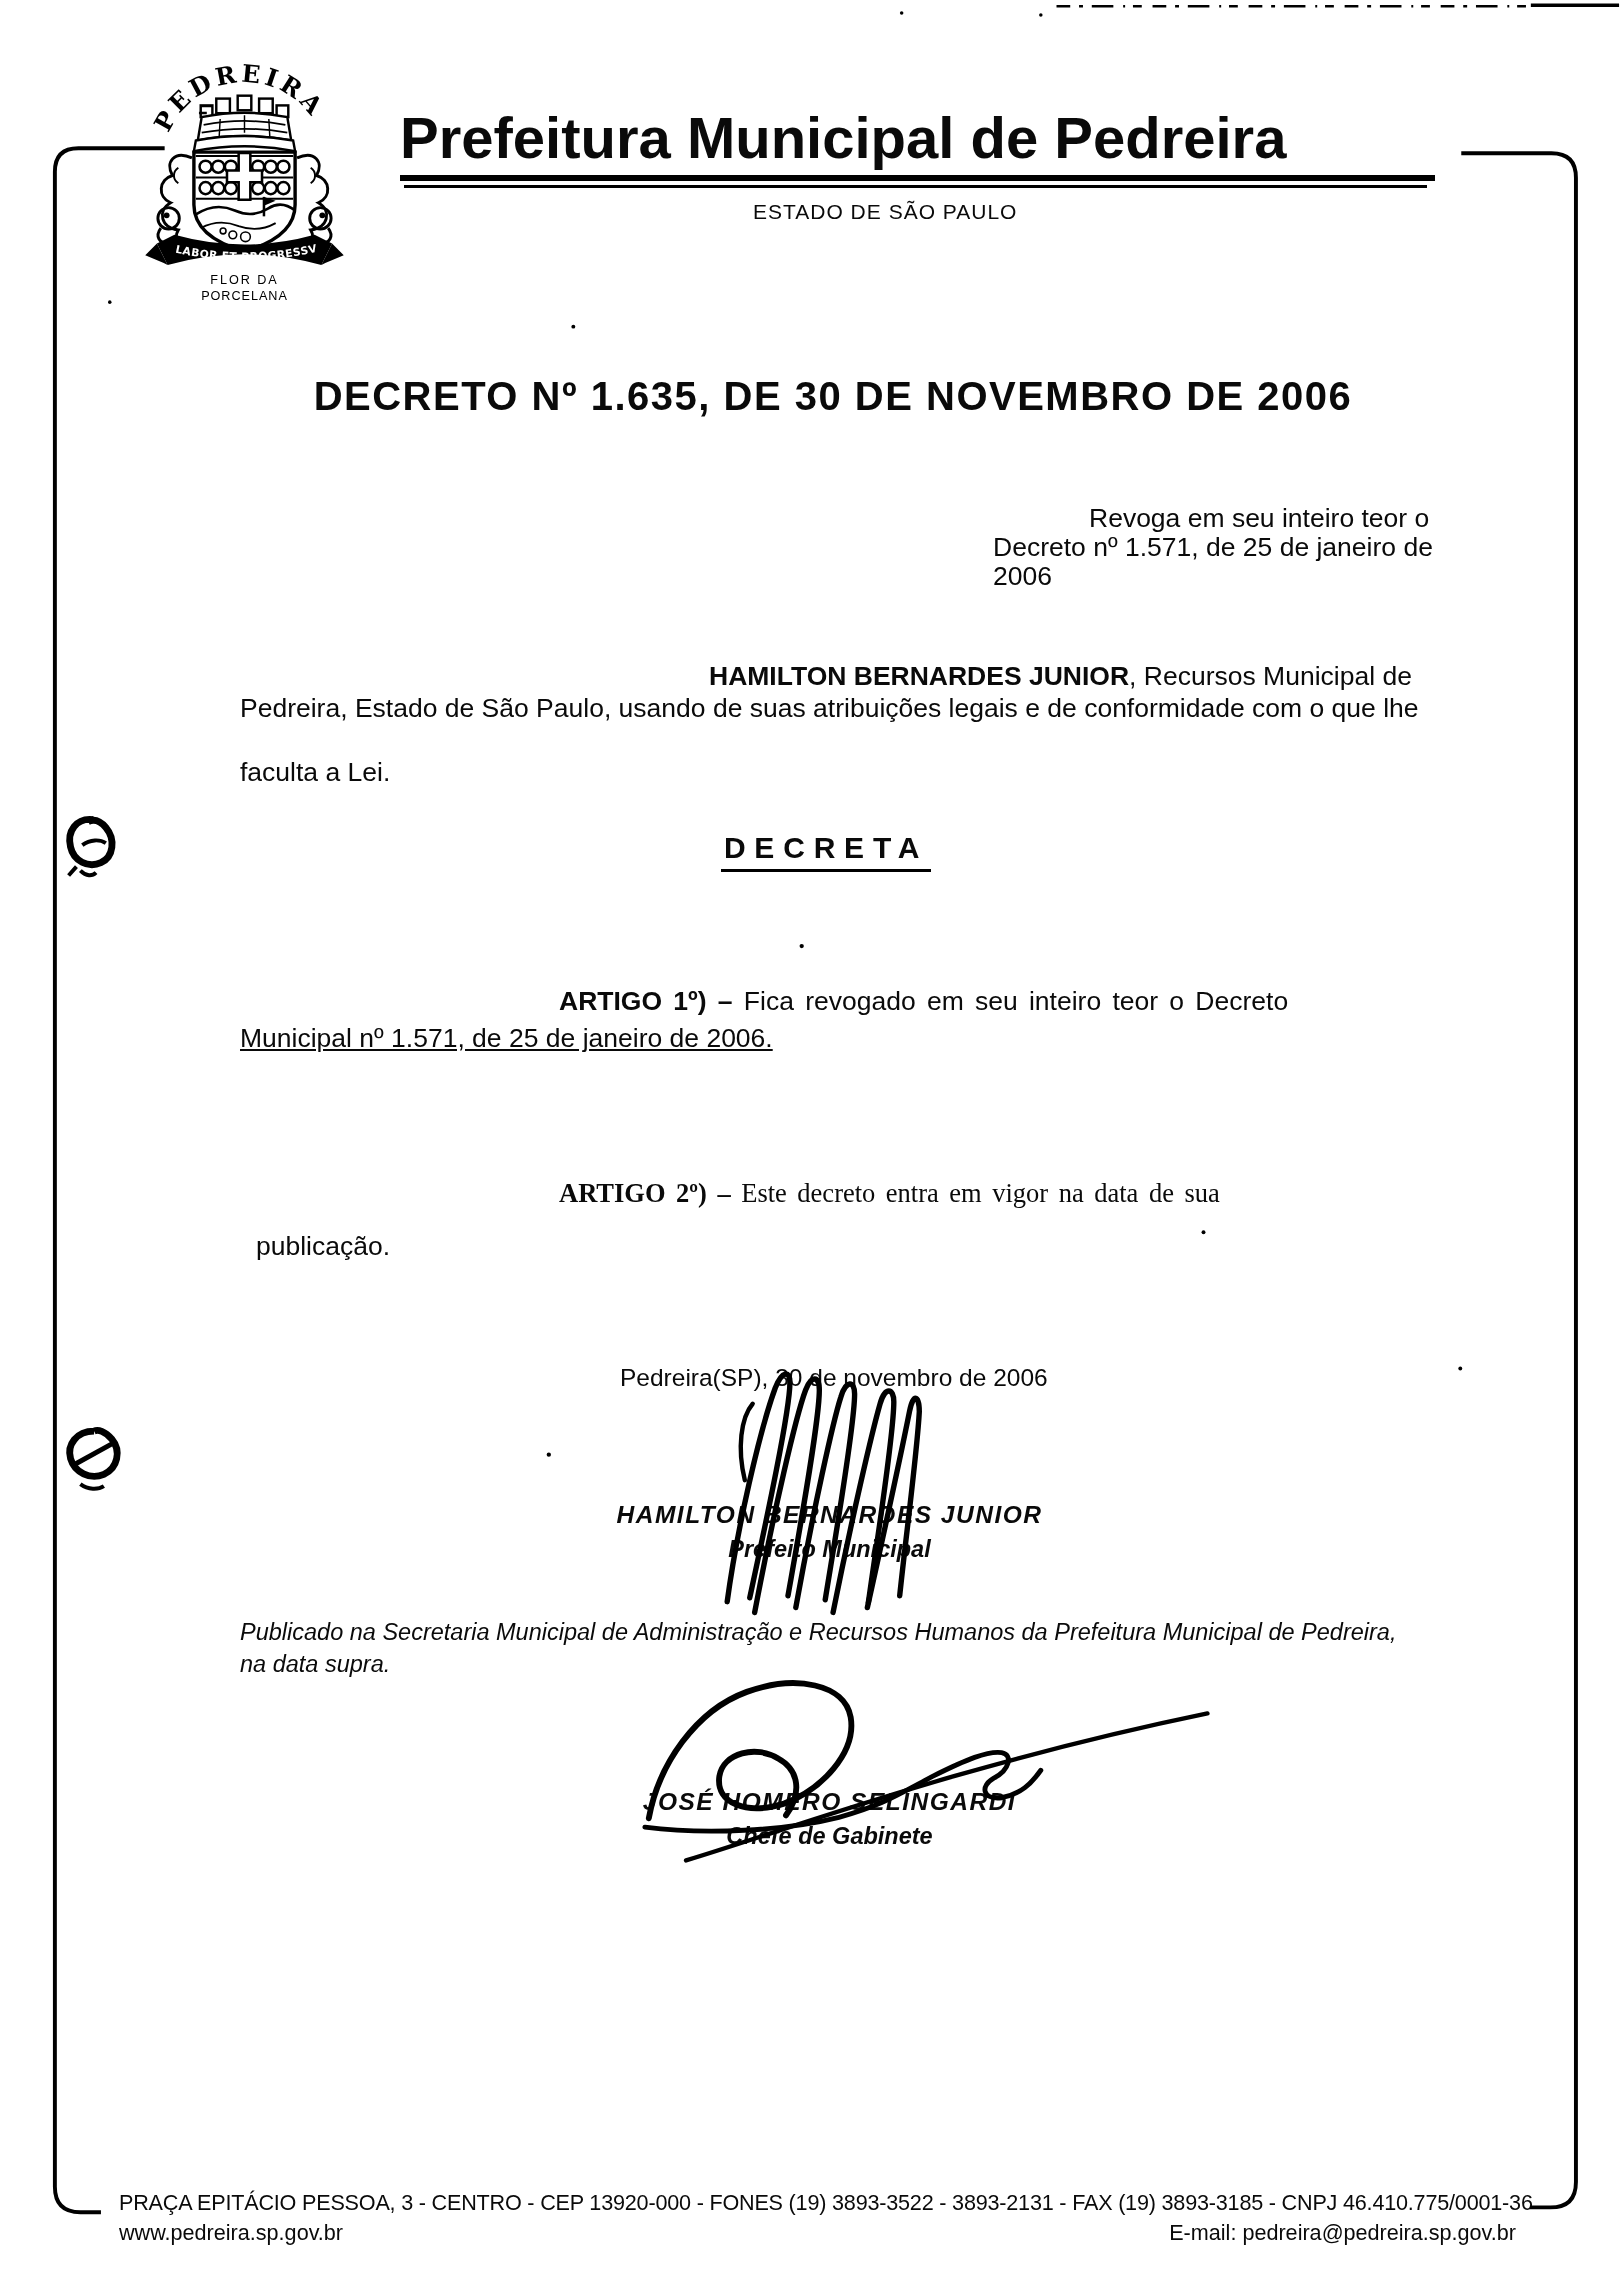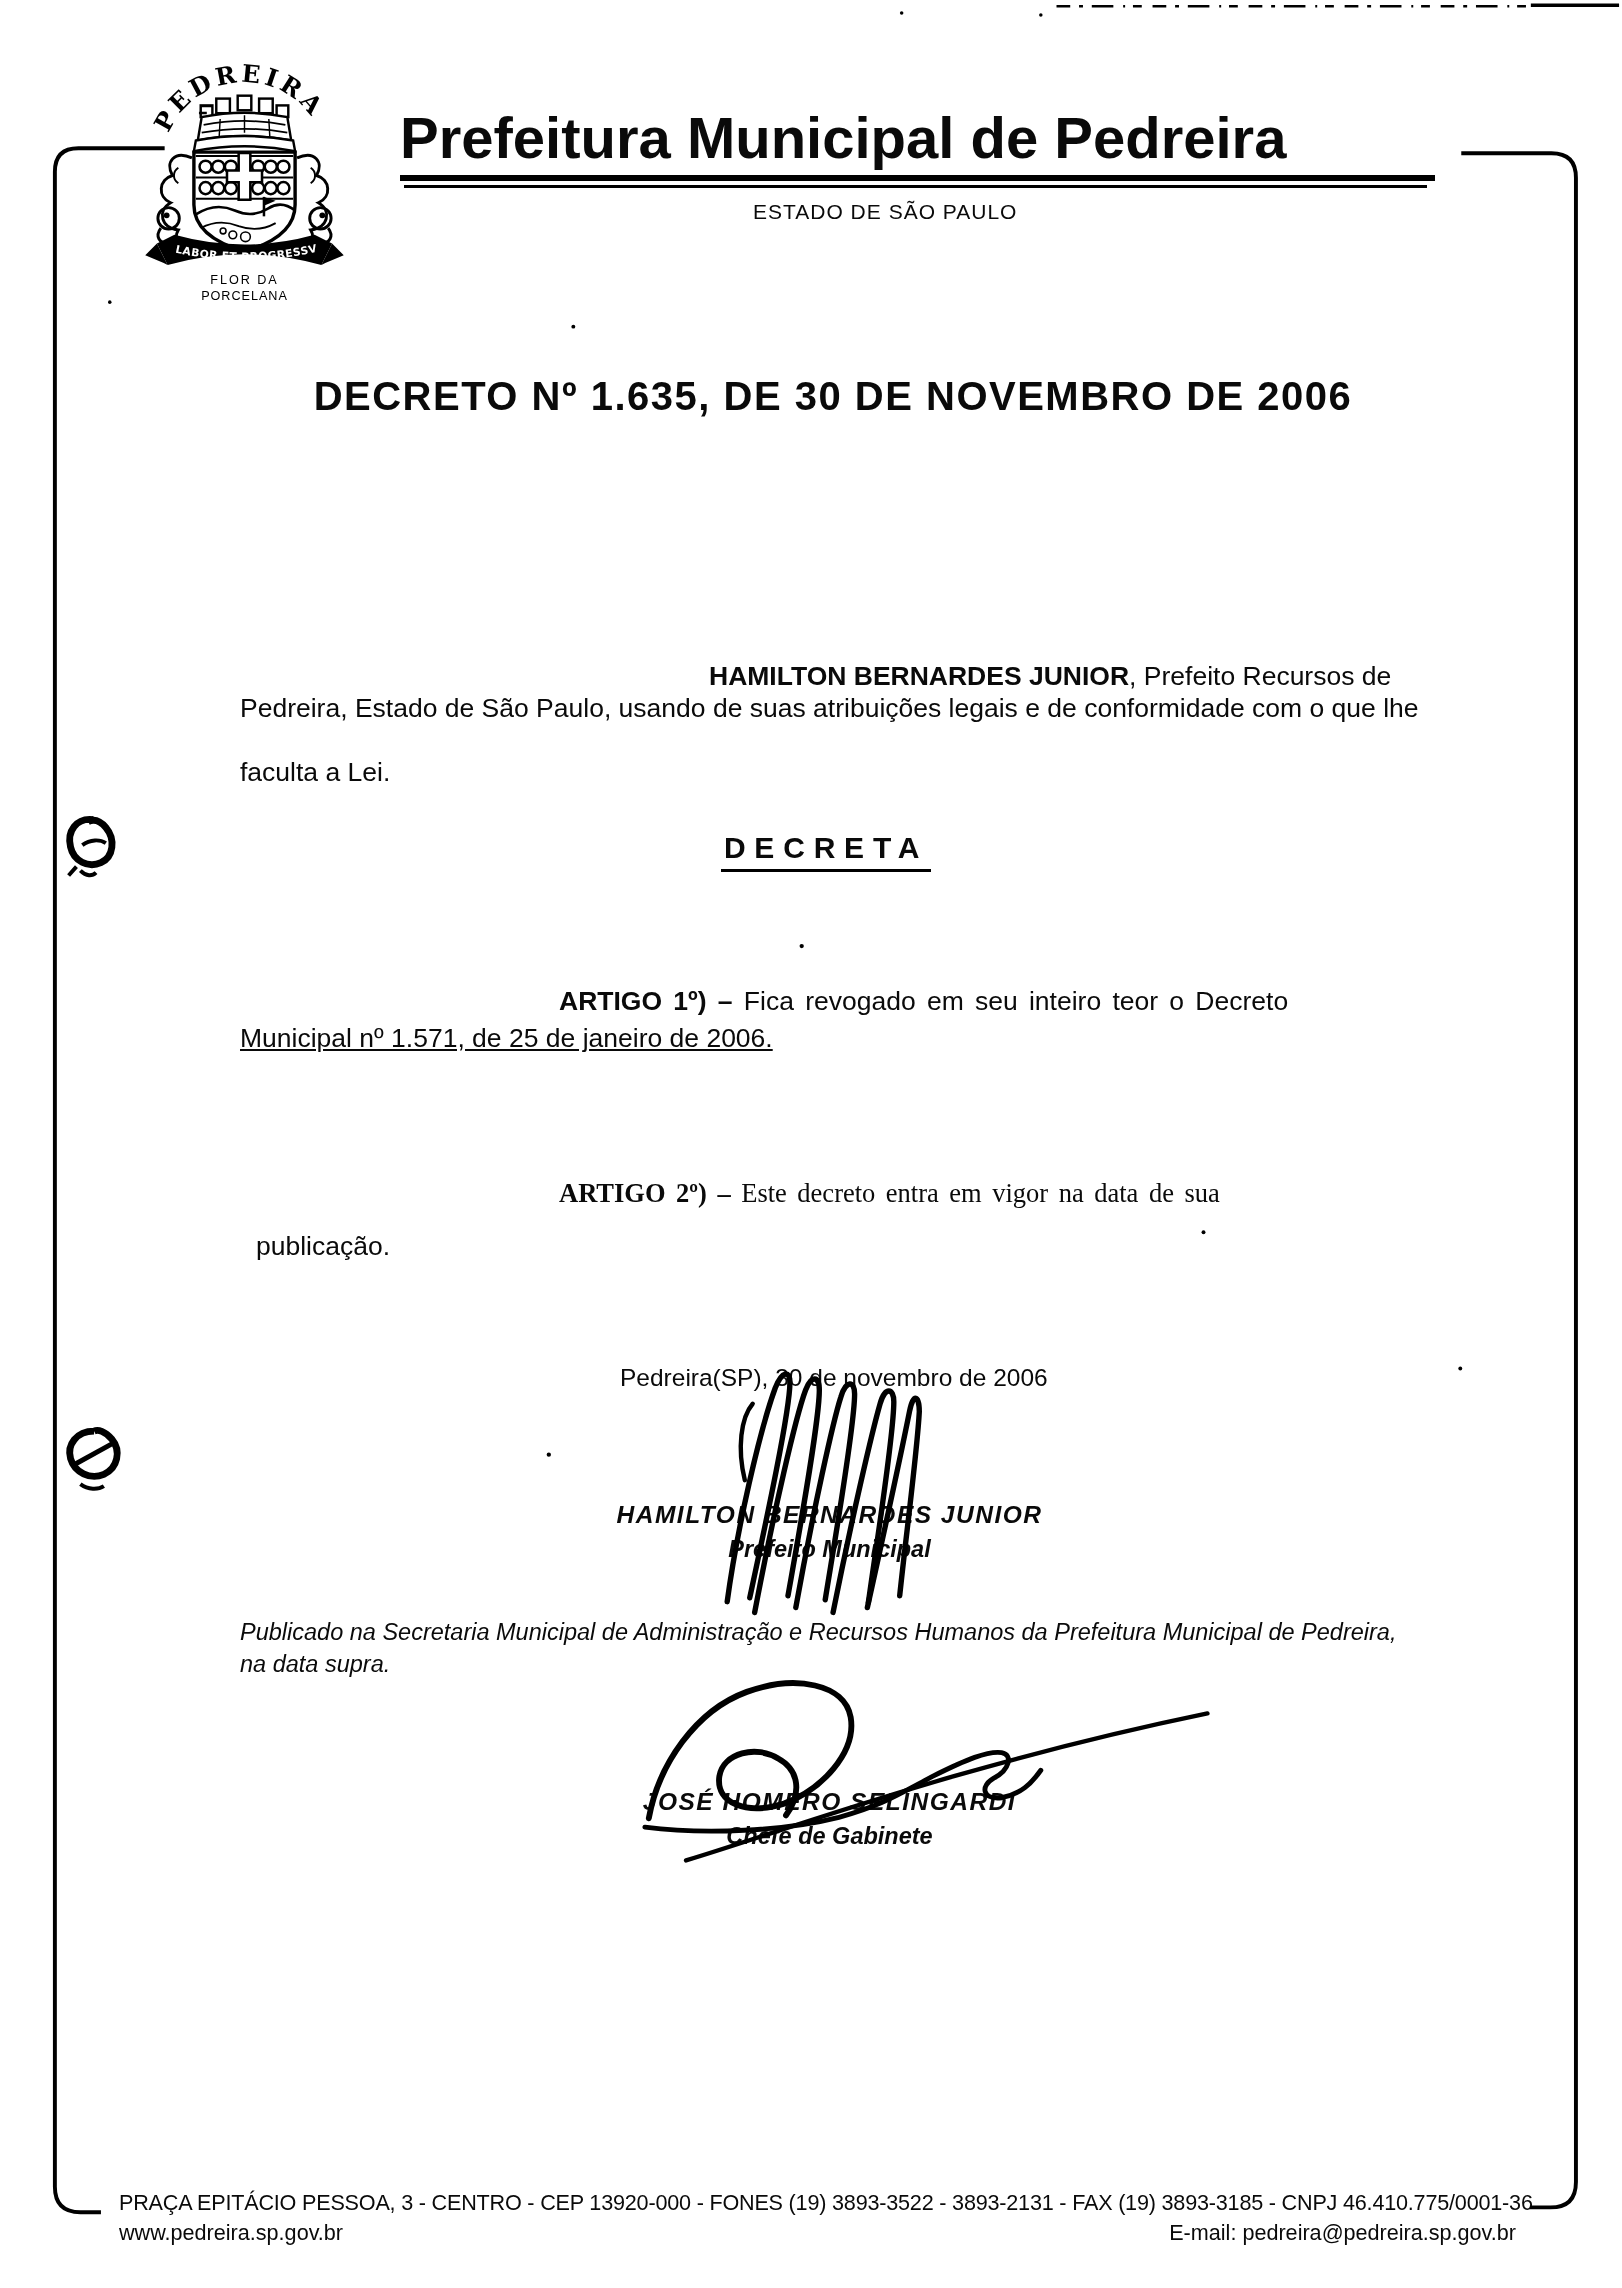--- a/index.html
+++ b/index.html
@@ -142,22 +142,23 @@
     </svg>
   </div>
 
   <div class="abs hdr-title">Prefeitura Municipal de Pedreira</div>
   <div class="abs rule1"></div>
   <div class="abs rule2"></div>
   <div class="abs hdr-sub">ESTADO DE SÃO PAULO</div>
 
   <div class="abs dec-title">DECRETO Nº 1.635, DE 30 DE NOVEMBRO DE 2006</div>
 
-
-  <div class="abs body-line pre-l1"><b class="inline">HAMILTON BERNARDES JUNIOR</b><span>, Prefeito Recursos de</span></div>
+  <div class="abs ementa">Revoga em seu inteiro teor o Decreto nº 1.571, de 25 de janeiro de 2006</div>
+
+  <div class="abs body-line pre-l1"><b class="inline">HAMILTON BERNARDES JUNIOR</b><span>, Recursos Municipal de</span></div>
   <div class="abs body-line pre-l2">Pedreira, Estado de São Paulo, usando de suas atribuições legais e de conformidade com o que lhe</div>
   <div class="abs body-line pre-l3">faculta a Lei.</div>
 
   <div class="abs decreta">DECRETA</div>
 
   <div class="abs body-line a1-l1"><b class="inline">ARTIGO 1º) –</b><span> Fica revogado em seu inteiro teor o Decreto</span></div>
   <div class="abs body-line a1-l2">Municipal nº 1.571, de 25 de janeiro de 2006.</div>
 
   <div class="abs body-line a2-l1"><b class="inline">ARTIGO 2º) –</b><span> Este decreto entra em vigor na data de sua</span></div>
   <div class="abs body-line a2-l2">publicação.</div>

